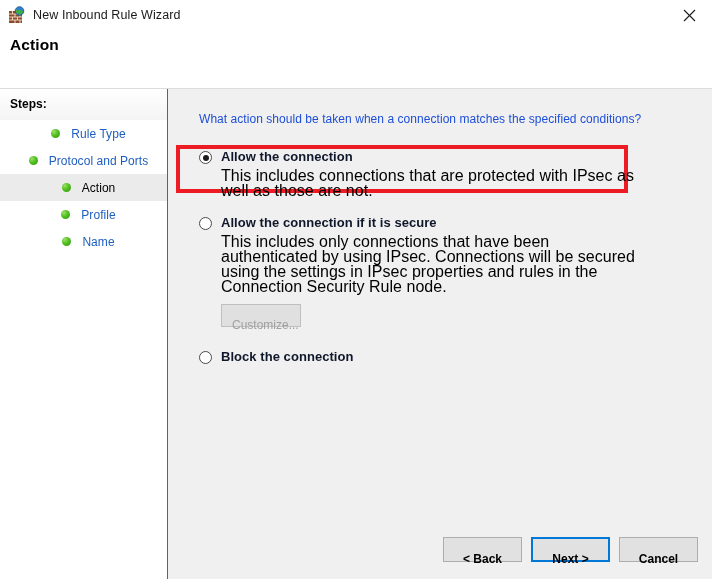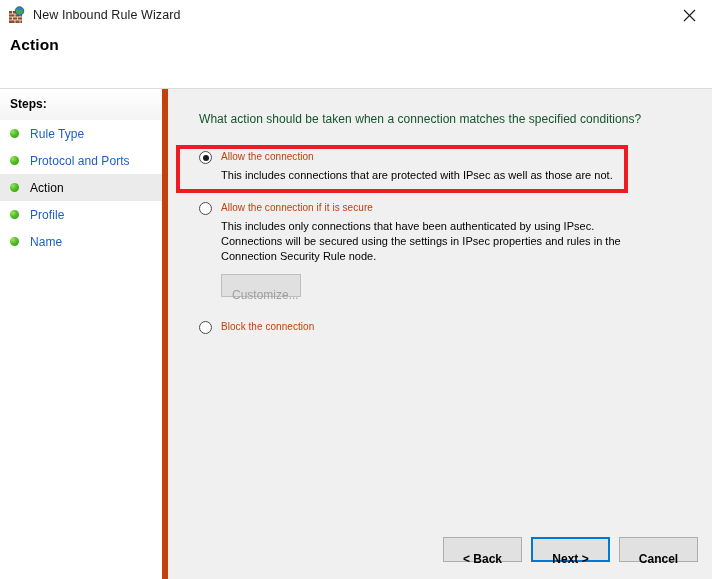--- a/index.html
+++ b/index.html
@@ -88,38 +88,39 @@
     display: flex;
     min-height: 0;
     border-top: 1px solid #dcdcdc;
   }
 
   
   .sidebar {
     flex: 0 0 168px;
     width: 168px;
     background: #ffffff;
-    border-right: 6px solid #c2410c;
+    border-right: 1px solid #c2410c;
     box-sizing: border-box;
     padding-top: 0;
   }
   .steps-header {
     font-size: 12px;
     font-weight: bold;
     color: #000000;
     padding: 8px 0 9px 10px;
     background: linear-gradient(to bottom, #ffffff 0%, #f4f4f4 100%);
   }
   .step-item {
     display: flex;
     align-items: center;
     height: 27px;
     padding-left: 10px;
     box-sizing: border-box;
     cursor: default;
+    justify-content: center;
   }
   .step-item.current {
     background: #ebebeb;
   }
   .step-bullet {
     width: 9px;
     height: 9px;
     flex: 0 0 9px;
     border-radius: 50%;
     background: radial-gradient(circle at 32% 30%, #9fe06a 0%, #54c223 42%, #2e9208 100%);
@@ -144,21 +145,21 @@
     min-width: 0;
   }
   .main-content {
     flex: 1 1 auto;
     position: relative;
     padding: 23px 0 0 0;
   }
 
   .question {
     font-size: 12px;
-    color: #14532d;
+    color: #1d4ed8;
     margin: 0 0 0 31px;
     letter-spacing: 0.05px;
   }
 
   
   .highlight-box {
     position: absolute;
     left: 8px;
     top: 56px;
     width: 452px;
@@ -195,28 +196,28 @@
     left: 50%;
     top: 50%;
     width: 6px;
     height: 6px;
     margin: -3px 0 0 -3px;
     border-radius: 50%;
     background: #1b1b1b;
   }
 
   .option-title {
-    font-size: 10px;
-    font-weight: normal;
-    color: #c2410c;
+    font-size: 13px;
+    font-weight: bold;
+    color: #0f172a;
     line-height: 16px;
     letter-spacing: 0.05px;
   }
   .option-desc {
-    font-size: 11px;
+    font-size: 16px;
     color: #000000;
     line-height: 15px;
     margin-top: 3px;
     max-width: 424px;
     letter-spacing: 0.02px;
   }
 
   .customize-wrap { margin-top: 10px; }
   .btn {
     font-family: "Liberation Sans", sans-serif;

